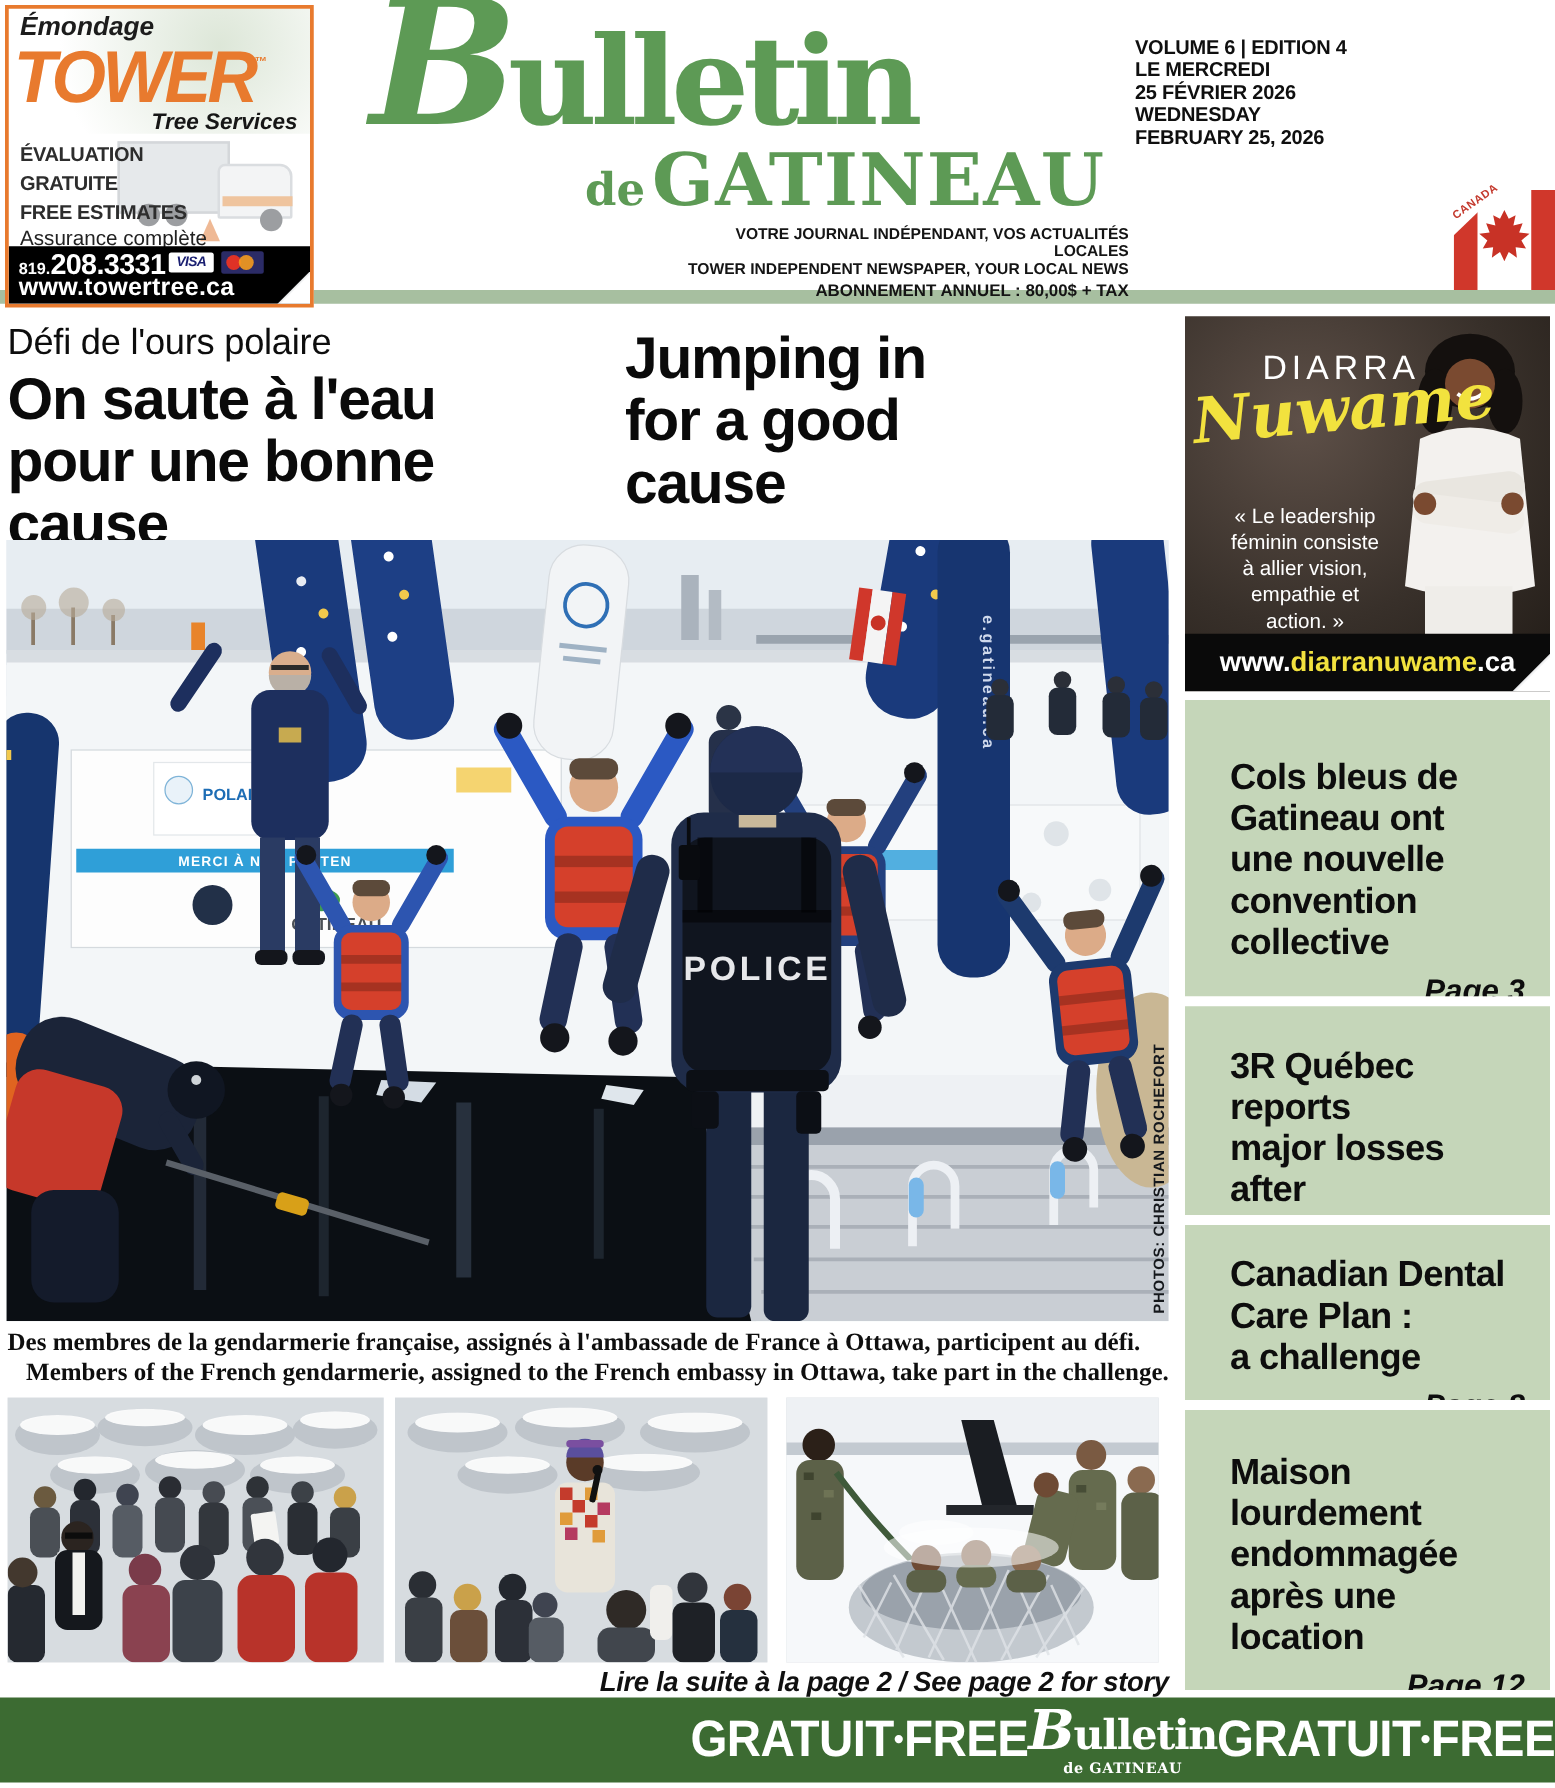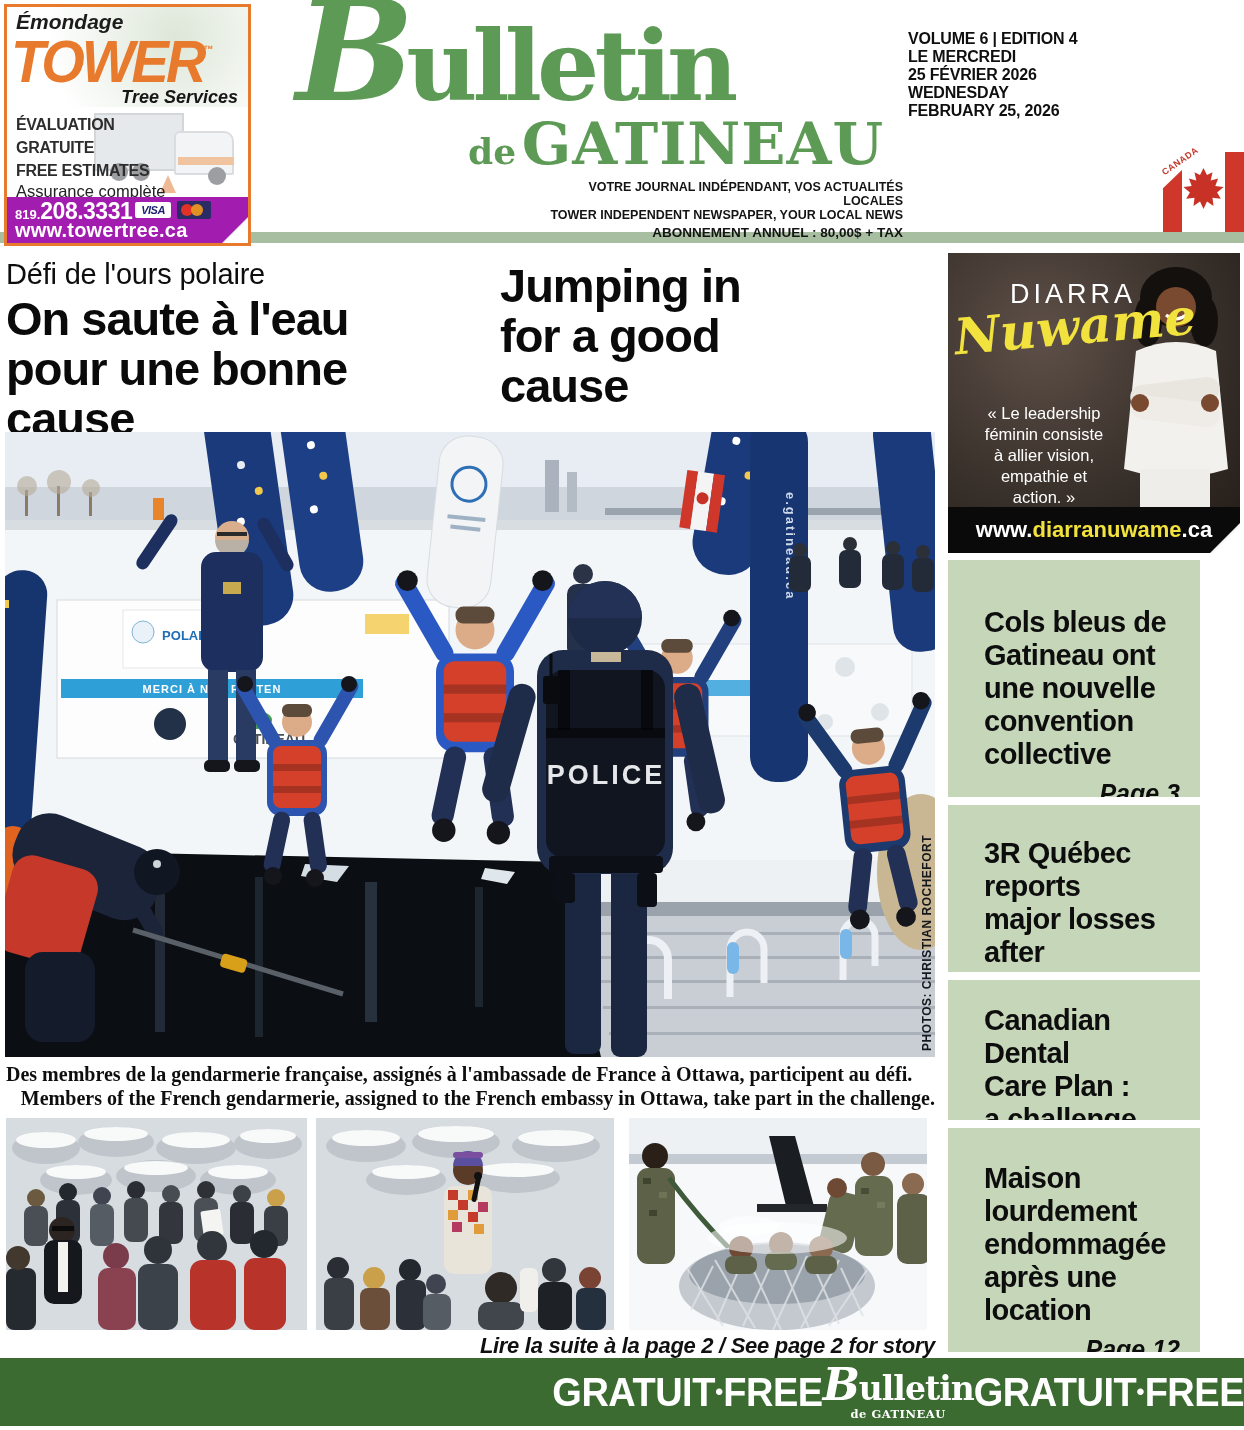--- a/index.html
+++ b/index.html
@@ -18,21 +18,21 @@
   .tw-tm{font-size:10px;vertical-align:28px;letter-spacing:0}
   .tw-sub{right:10px;top:80px;font-size:18px;font-weight:800;font-style:italic;color:#161616}
   .tw-truck{right:2px;top:98px;width:168px;height:98px;opacity:.5}
   .tw-box{position:absolute;right:62px;top:8px;width:86px;height:54px;background:#cfd4d8;border:2px solid #aab0b6}
   .tw-cab{position:absolute;right:12px;top:26px;width:56px;height:40px;background:#e8eaec;border:2px solid #b7bcc2;border-radius:6px 10px 2px 2px}
   .tw-cabstripe{position:absolute;right:12px;top:52px;width:56px;height:8px;background:#e08a40}
   .tw-wheel{position:absolute;width:18px;height:18px;border-radius:50%;background:#3c4046}
   .tw-cone{position:absolute;right:70px;top:70px;width:0;height:0;border-left:8px solid transparent;border-right:8px solid transparent;border-bottom:18px solid #e0762e}
   .tw-services{left:9px;top:106px;font-size:16px;line-height:23px;font-weight:700;color:#2d2d2d;letter-spacing:-0.3px}
   .tw-insured{left:9px;top:175px;font-size:16.5px;line-height:19px;font-weight:400;color:#222}
-  .tw-strip{left:0;bottom:0;width:100%;height:46px;background:#a21caf;color:#fff}
+  .tw-strip{left:0;bottom:0;width:100%;height:46px;background:#000000;color:#fff}
   .tw-phone{position:absolute;left:8px;top:1px;font-weight:800}
   .tw-area{font-size:13px}
   .tw-num{font-size:23px;letter-spacing:-0.5px}
   .tw-visa{position:absolute;left:128px;top:5px;width:36px;height:16px;background:#fff;border-radius:2px;color:#1a1f71;
            font-size:11px;font-weight:800;font-style:italic;text-align:center;line-height:16px;letter-spacing:-0.5px}
   .tw-mc{position:absolute;left:170px;top:4px;width:34px;height:18px;background:#2b2b66;border-radius:2px}
   .tw-mc i{position:absolute;top:3px;width:12px;height:12px;border-radius:50%}
   .tw-web{position:absolute;left:8px;top:22px;font-size:20px;font-weight:800;letter-spacing:0.2px}
   .tw-curl{right:-2px;bottom:-2px;width:30px;height:30px;background:linear-gradient(315deg,#ffffff 45%,#c9ccd0 55%,#f2f3f4 70%);clip-path:polygon(100% 0,100% 100%,0 100%)}
 
@@ -71,21 +71,21 @@
 
   
   .diarra{left:948px;top:253px;width:292px;height:300px;background:radial-gradient(circle at 32% 28%,#5e5048 0%,#38302a 55%,#211b16 100%);overflow:hidden}
   .d-name1{left:62px;top:26px;font-size:27px;letter-spacing:4px;color:#fff;font-weight:500}
   .d-name2{left:6px;top:44px;font-size:50px;color:#f2e23e;font-family:"DejaVu Serif",serif;font-style:italic;font-weight:700;transform:rotate(-5deg)}
   .d-quote{left:12px;top:150px;width:168px;text-align:center;color:#fff;font-size:16.5px;line-height:21px;font-weight:500}
   .d-bar{left:0;bottom:0;width:100%;height:46px;background:#0a0a0a;color:#fff;text-align:center;line-height:46px;font-size:22px;font-weight:800}
   .d-bar .yl{color:#f2e23e}
   .d-curl{right:-2px;bottom:-2px;width:34px;height:34px;background:linear-gradient(315deg,#ffffff 45%,#bfc2c5 58%,#f1f2f3 75%);clip-path:polygon(100% 0,100% 100%,0 100%)}
 
-  .teaser{left:948px;width:252px;background:#c5d6b9;box-sizing:border-box;display:flex;flex-direction:column;overflow:hidden;padding-left:36px;padding-right:20px}
+  .teaser{left:948px;width:292px;background:#c5d6b9;box-sizing:border-box;display:flex;flex-direction:column;overflow:hidden;padding-left:36px;padding-right:20px}
   .teaser .t{font-weight:800;font-size:29px;line-height:33px;color:#0d0d0d;letter-spacing:-0.5px}
   .teaser .p{font-style:italic;font-weight:700;font-size:25px;align-self:flex-end;margin-top:8px;color:#0d0d0d}
 
   
   .footer{left:0;top:1358px;width:1244px;height:68px;background:#3c6b32;display:flex;align-items:center;justify-content:flex-end;color:#fff}
   .f-word{font-size:38px;font-weight:800;letter-spacing:-0.5px;transform:scaleY(1.08)}
   .f-dot{font-size:24px}
   .f-logo{text-align:center;line-height:1}
   .f-logo-title{font-family:"DejaVu Serif",serif;font-weight:700;font-size:33px;letter-spacing:-1px}
   .f-logo-title::first-letter{font-size:44px;font-style:italic}

